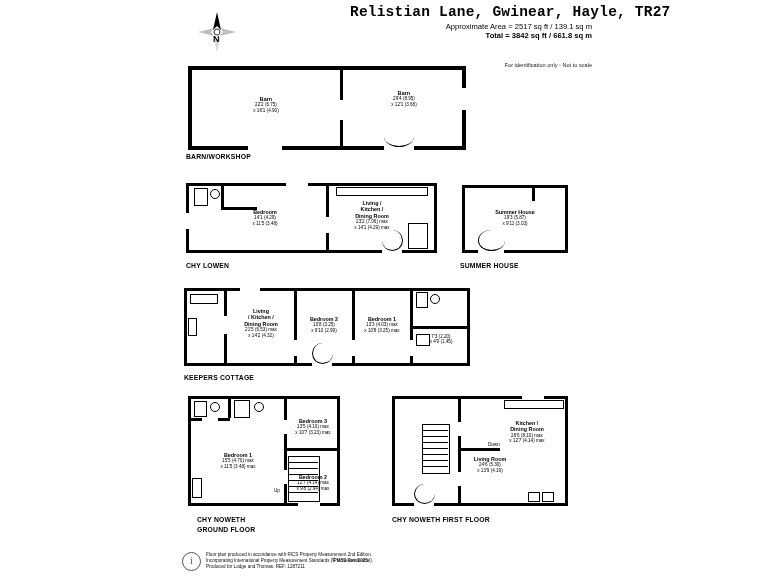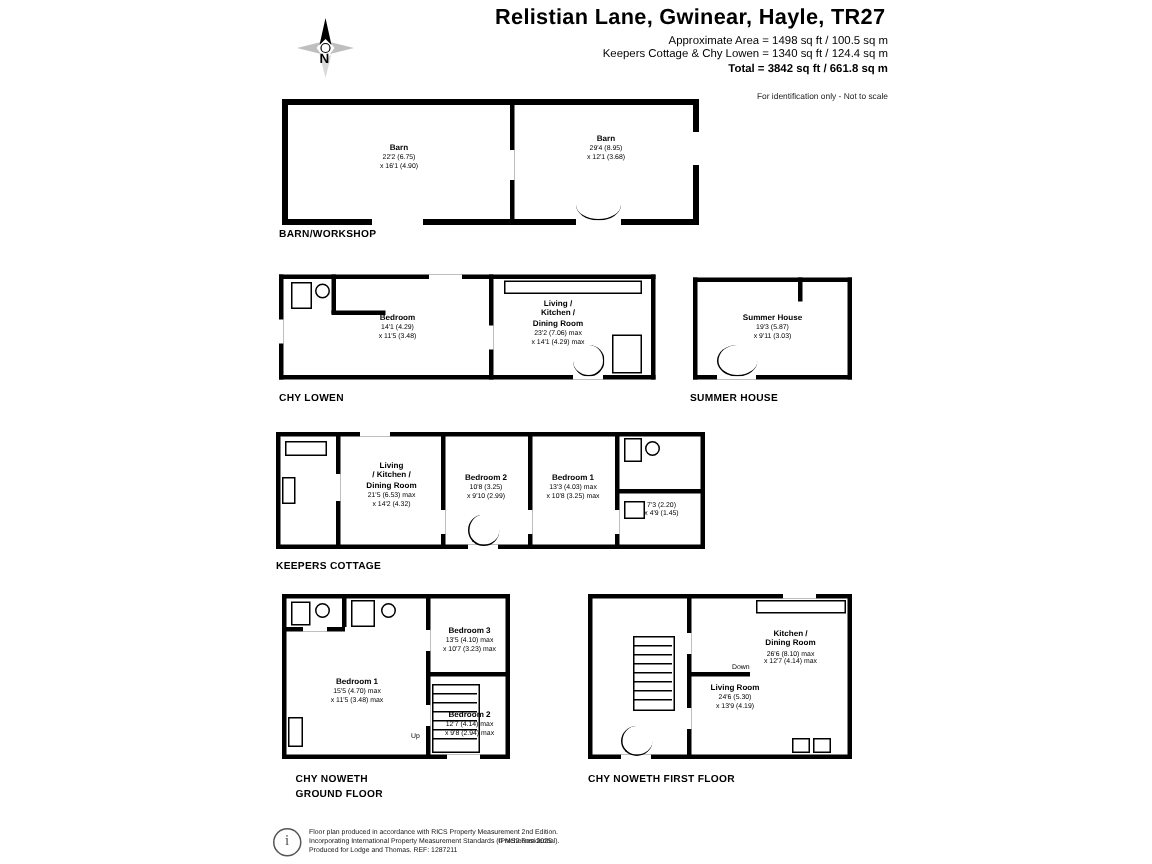--- a/index.html
+++ b/index.html
@@ -1,20 +1,20 @@
 <!DOCTYPE html>
 <html><head>
 <meta charset="utf-8">
 <style>
   html,body{margin:0;padding:0;background:#fff;}
   body{width:768px;height:576px;position:relative;font-family:"Liberation Sans",sans-serif;color:#000;overflow:hidden;}
   .page{position:relative;width:768px;height:576px;}
 
   
-  .title{position:absolute;left:330px;top:4px;font-size:14.5px;font-weight:bold;letter-spacing:.2px;}
+  .title{position:absolute;left:350px;top:4px;font-size:14.5px;font-weight:bold;letter-spacing:.2px;font-family:Liberation Mono, monospace;}
   .summary{position:absolute;left:332px;top:22px;width:260px;text-align:right;font-size:7.6px;line-height:9.4px;}
   .summary div{white-space:nowrap;}
   .summary .strong{font-weight:bold;}
   .disclaimer{position:absolute;left:332px;top:62px;width:260px;text-align:right;font-size:5.6px;color:#222;}
 
   
   .compass{position:absolute;left:196px;top:10px;width:42px;height:44px;}
   .compass .n{position:absolute;left:17px;top:24px;font-size:9px;font-weight:bold;}
 
   
@@ -36,22 +36,21 @@
   .fcircle{position:absolute;left:182px;top:552px;width:17px;height:17px;border:0.8px solid #555;border-radius:50%;}
   .fcircle:after{content:"i";position:absolute;left:7px;top:2px;font-size:10px;color:#555;font-family:"Liberation Serif",serif;}
 </style>
 </head>
 <body>
 
 <div class="page">
 
   <div class="title">Relistian Lane, Gwinear, Hayle, TR27</div>
   <div class="summary">
-    <div>Approximate Area = 1498 sq ft / 100.5 sq m</div>
-    <div>Keepers Cottage &amp; Chy Lowen = 1340 sq ft / 124.4 sq m</div>
+    <div>Approximate Area = 2517 sq ft / 139.1 sq m</div>
     <div class="strong">Total = 3842 sq ft / 661.8 sq m</div>
   </div>
   <div class="disclaimer">For identification only - Not to scale</div>
 
   <div class="compass">
     <svg width="42" height="44" viewBox="0 0 42 44">
       <polygon points="21,2 25,20 21,16 17,20" fill="#000"></polygon>
       <polygon points="21,42 17,26 21,30 25,26" fill="#000" opacity="0.15"></polygon>
       <polygon points="2,22 18,18 15,22 18,26" fill="#000" opacity="0.25"></polygon>
       <polygon points="40,22 24,18 27,22 24,26" fill="#000" opacity="0.25"></polygon>

